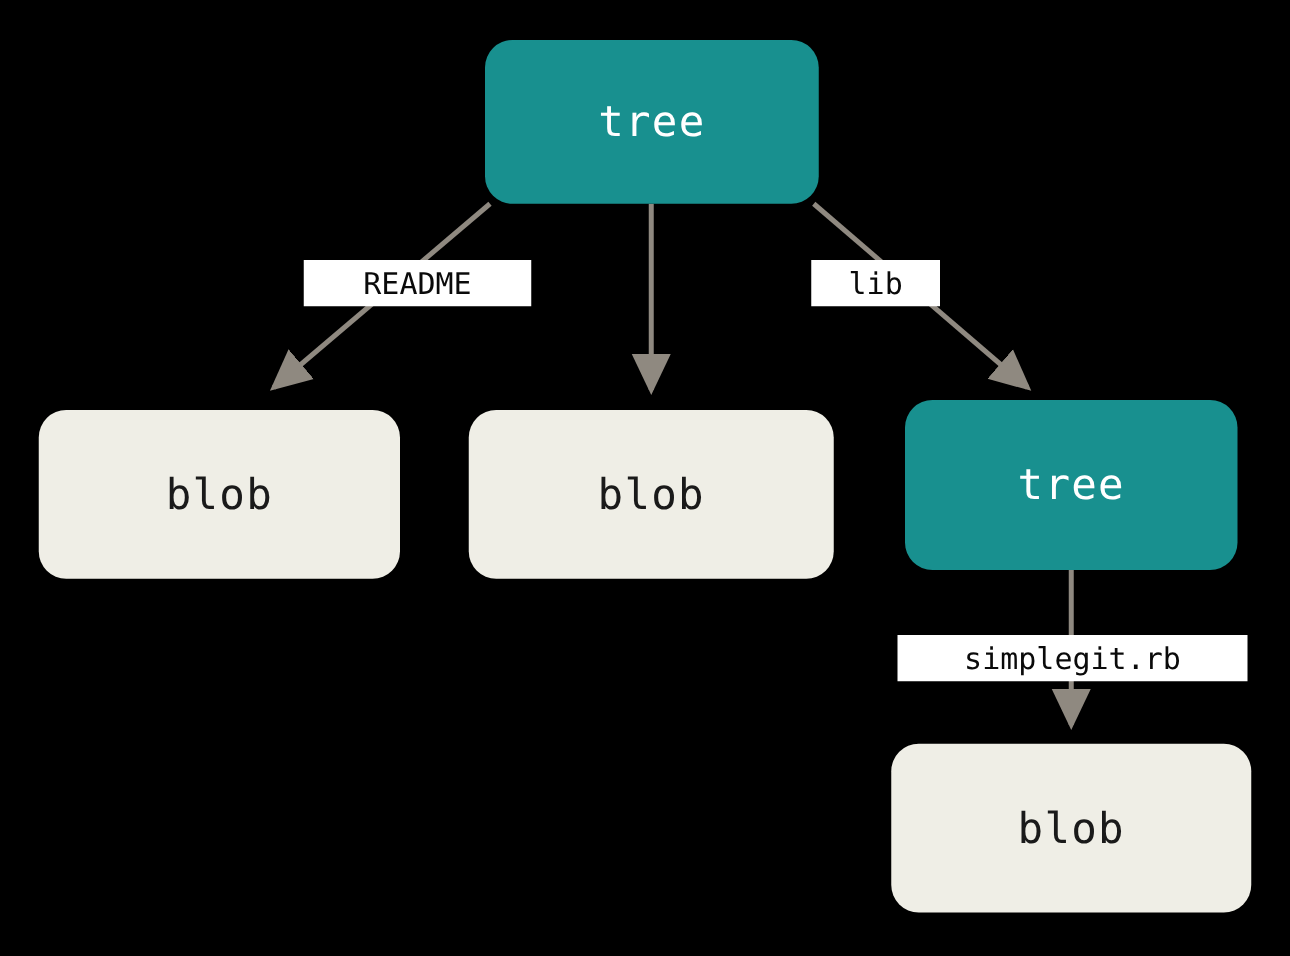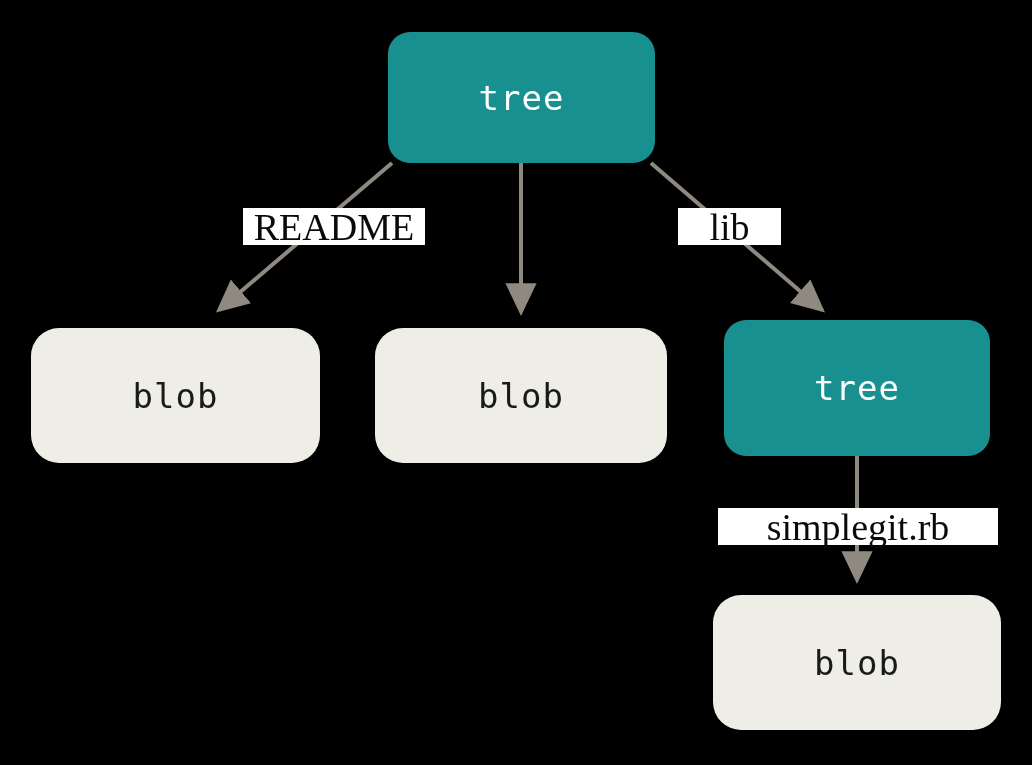--- a/index.html
+++ b/index.html
@@ -36,41 +36,39 @@
     line-height: 1;
     user-select: none;
   }
   .node.tree {
     background: #18908F;
     color: #FFFFFF;
   }
   .node.blob {
     background: #EFEEE6;
     color: #1A1A1A;
-    border-radius: 28px;
   }
   .node-label {
     display: block;
     pointer-events: none;
   }
   .edge-label {
     position: absolute;
     box-sizing: border-box;
     background: #FFFFFF;
     color: #0A0A0A;
-    font-size: 38px;
+    font-size: 24px;
     line-height: 36px;
     height: 37px;
     display: flex;
     align-items: center;
     justify-content: center;
     white-space: pre;
     letter-spacing: 0px;
     user-select: none;
-    font-family: Liberation Serif, serif;
   }
 </style>
 </head>
 <body>
 
 <div id="stage">
 
   <svg class="edges" viewBox="0 0 1032 765" width="1032" height="765" xmlns="http://www.w3.org/2000/svg">
     <defs>
       <marker id="arrowhead" markerWidth="9" markerHeight="9" refX="7.2" refY="4.5" orient="auto" markerUnits="strokeWidth">
@@ -103,17 +101,17 @@
     <span class="node-label">tree</span>
   </div>
 
   <div class="node blob" style="left:713px; top:595px; width:288px; height:135px;">
     <span class="node-label">blob</span>
   </div>
 
   <div class="edge-label" style="left:243px; top:208px; width:182px;">README</div>
 
 
-  <div class="edge-label" style="left:678px; top:208px; width:103px;">lib</div>
+  <div class="edge-label" style="left:649px; top:208px; width:103px;">lib</div>
 
   <div class="edge-label" style="left:718px; top:508px; width:280px;">simplegit.rb</div>
 
 </div>
 
 </body></html>

